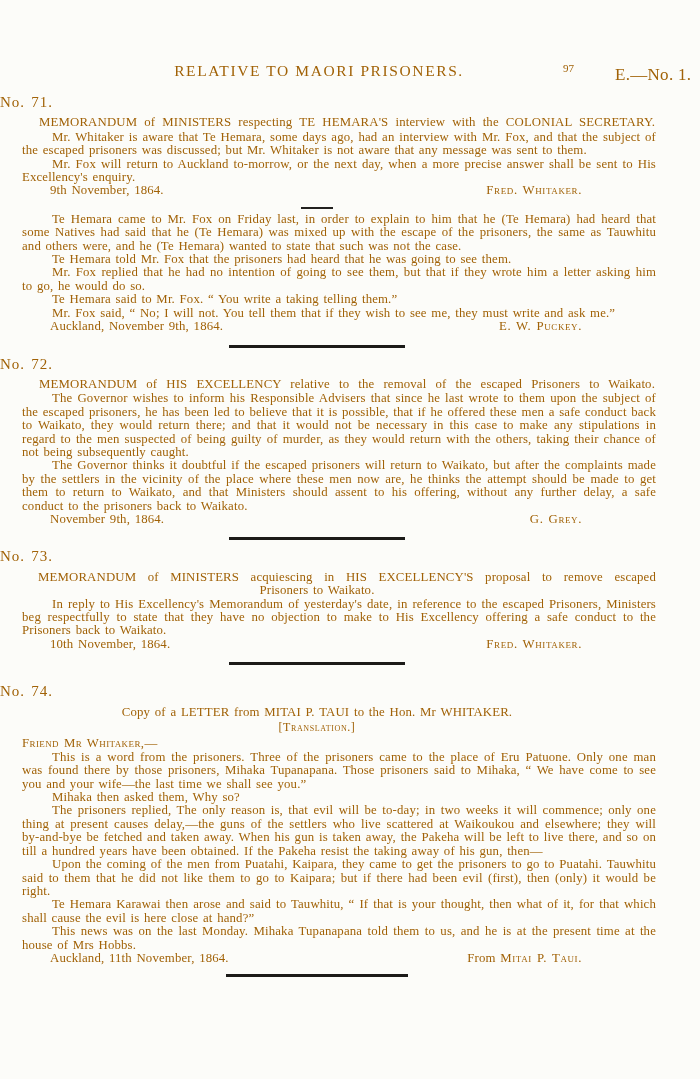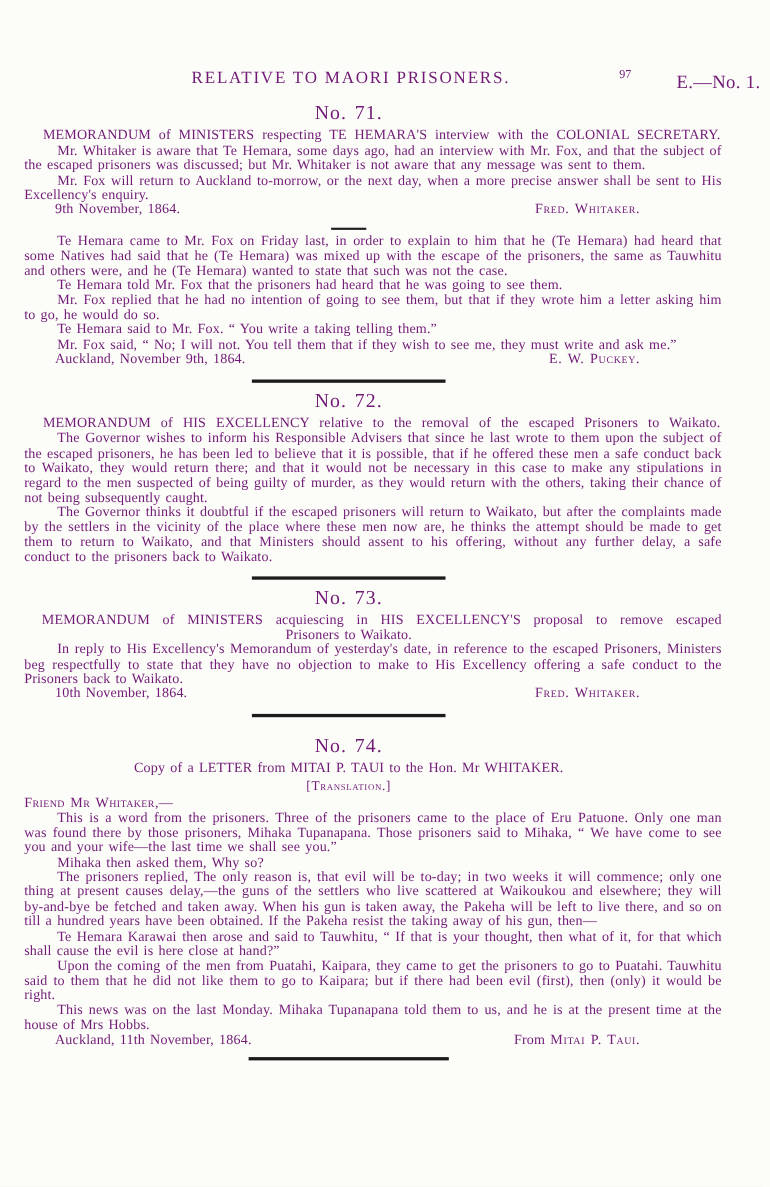--- a/index.html
+++ b/index.html
@@ -1,35 +1,35 @@
 <!DOCTYPE html>
 <html><head>
 <meta charset="utf-8">
 <style>
   html,body{margin:0;padding:0;background:#d9d9d6;}
   .page{
     width:700px;height:1079px;
     background:#fcfcf9;
     font-family:"Liberation Serif","DejaVu Serif",serif;
-    color:#701a75;
+    color:#a16207;
     position:relative;overflow:hidden;
     box-sizing:border-box;
   }
   .content{margin-left:22px;width:634px;}
   
   .hdr{position:relative;height:24px;margin-top:62px;}
   .hdr-title{
     position:absolute;left:297px;top:0;transform:translateX(-50%);
     font-size:15.5px;letter-spacing:1.6px;white-space:nowrap;font-weight:500;
   }
   .hdr-num{position:absolute;left:541px;top:0;font-size:11px;}
   .hdr-ed{position:absolute;left:575px;top:3px;font-size:17px;letter-spacing:0.3px;white-space:nowrap;margin-left:18px;}
   
   .sec-num{
-    font-size:18px;letter-spacing:1px;text-align:center;
+    font-size:15px;letter-spacing:1px;text-align:left;
     position:relative;left:-22px;margin:10px 0 7px;
   }
   .enc-heading{
     font-size:14.5px;text-align:center;position:relative;left:-22px;
     margin:5px 0 5px;letter-spacing:0.4px;
   }
   
   .bodytext{font-size:12.8px;line-height:13.4px;letter-spacing:0.15px;word-spacing:1.3px;}
   .para{margin:0;text-indent:30px;text-align:justify;}
   .memo-title{margin:1px;text-indent:16px;text-align:justify;text-align-last:justify;}
@@ -85,20 +85,24 @@
       </div>
     </div>
 
     <div class="divider-long"></div>
 
     <div class="bodytext">
       <div class="sec-num">No. 72.</div>
       <p class="memo-title">MEMORANDUM of HIS EXCELLENCY relative to the removal of the escaped Prisoners to Waikato.</p>
       <p class="para">The Governor wishes to inform his Responsible Advisers that since he last wrote to them upon the subject of the escaped prisoners, he has been led to believe that it is possible, that if he offered these men a safe conduct back to Waikato, they would return there; and that it would not be necessary in this case to make any stipulations in regard to the men suspected of being guilty of murder, as they would return with the others, taking their chance of not being subsequently caught.</p>
       <p class="para">The Governor thinks it doubtful if the escaped prisoners will return to Waikato, but after the complaints made by the settlers in the vicinity of the place where these men now are, he thinks the attempt should be made to get them to return to Waikato, and that Ministers should assent to his offering, without any further delay, a safe conduct to the prisoners back to Waikato.</p>
+      <div class="dsrow">
+        <span>November 9th, 1864.</span>
+        <span class="sig">G. Grey.</span>
+      </div>
     </div>
 
     <div class="divider-long"></div>
 
     <div class="bodytext">
       <div class="sec-num">No. 73.</div>
       <p class="memo-title-l1">MEMORANDUM of MINISTERS acquiescing in HIS EXCELLENCY'S proposal to remove escaped</p>
       <p class="memo-title-l2">Prisoners to Waikato.</p>
       <p class="para">In reply to His Excellency's Memorandum of yesterday's date, in reference to the escaped Prisoners, Ministers beg respectfully to state that they have no objection to make to His Excellency offering a safe conduct to the Prisoners back to Waikato.</p>
       <div class="dsrow">
@@ -110,22 +114,22 @@
     <div class="divider-long pre74"></div>
 
     <div class="bodytext">
       <div class="sec-num">No. 74.</div>
       <p class="subtitle">Copy of a LETTER from MITAI P. TAUI to the Hon. Mr WHITAKER.</p>
       <p class="translation">[Translation.]</p>
       <p class="salutation">Friend Mr Whitaker,—</p>
       <p class="para">This is a word from the prisoners.  Three of the prisoners came to the place of Eru Patuone.  Only one man was found there by those prisoners, Mihaka Tupanapana.  Those prisoners said to Mihaka, “ We have come to see you and your wife—the last time we shall see you.”</p>
       <p class="para">Mihaka then asked them, Why so?</p>
       <p class="para">The prisoners replied, The only reason is, that evil will be to-day; in two weeks it will commence; only one thing at present causes delay,—the guns of the settlers who live scattered at Waikoukou and elsewhere; they will by-and-bye be fetched and taken away.  When his gun is taken away, the Pakeha will be left to live there, and so on till a hundred years have been obtained.  If the Pakeha resist the taking away of his gun, then—</p>
+      <p class="para">Upon the coming of the men from Puatahi, Kaipara, they came to get the prisoners to go to Puatahi.  Tauwhitu said to them that he did not like them to go to Kaipara; but if there had been evil (first), then (only) it would be right.</p>
       <p class="para">Te Hemara Karawai then arose and said to Tauwhitu, “ If that is your thought, then what of it, for that which shall cause the evil is here close at hand?”</p>
-      <p class="para">Upon the coming of the men from Puatahi, Kaipara, they came to get the prisoners to go to Puatahi.  Tauwhitu said to them that he did not like them to go to Kaipara; but if there had been evil (first), then (only) it would be right.</p>
       <p class="para">This news was on the last Monday.  Mihaka Tupanapana told them to us, and he is at the present time at the house of Mrs Hobbs.</p>
       <div class="dsrow">
         <span>Auckland, 11th November, 1864.</span>
         <span class="sig-plain"><span>From </span><span class="sig">Mitai P. Taui.</span></span>
       </div>
     </div>
 
     <div class="divider-end"></div>
 
   </div>

